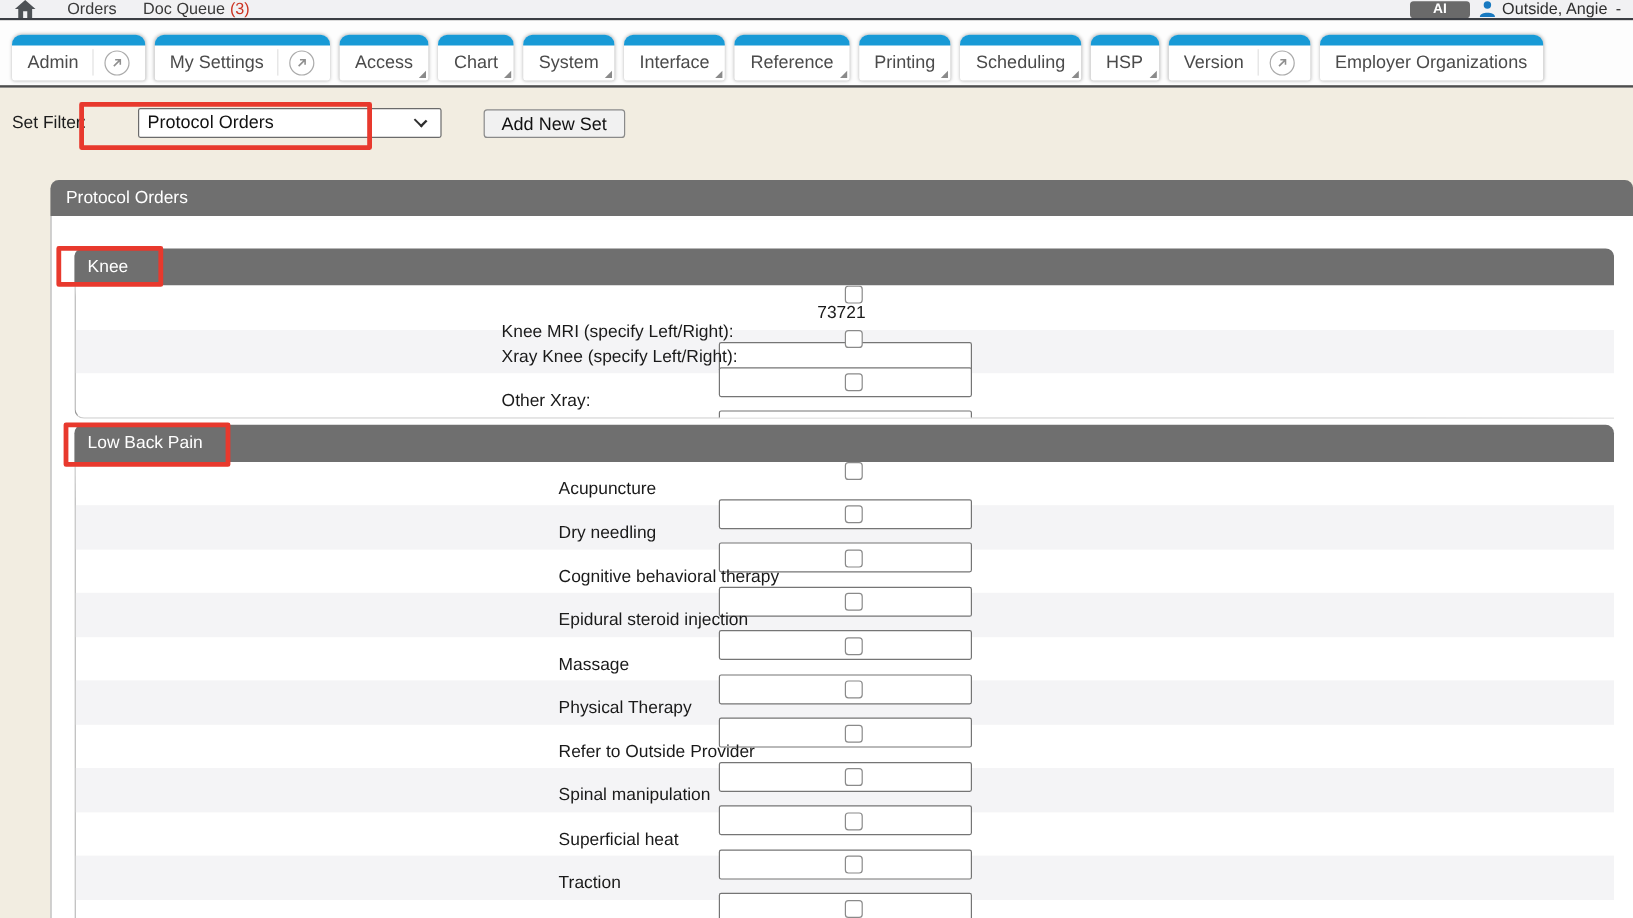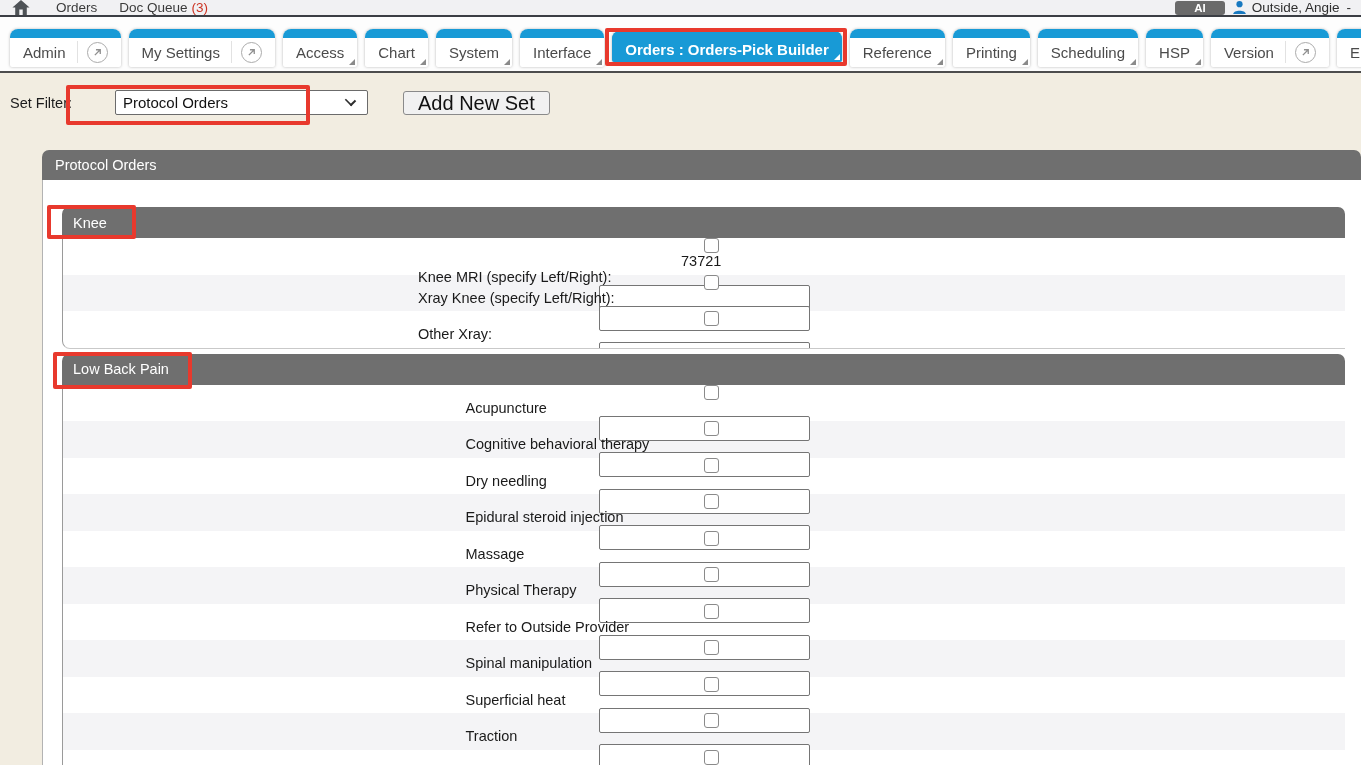--- a/index.html
+++ b/index.html
@@ -64,21 +64,21 @@
     border:1px solid #6b6b6b; border-radius:2px; background:#fff;
     font-family:"Liberation Sans", sans-serif; font-size:15px; padding:0 24px 0 7px; color:#111;
   }
   .chev {
     position:absolute; right:13px; top:6px; width:9px; height:9px; pointer-events:none;
     border-right:2.2px solid #2e2e2e; border-bottom:2.2px solid #2e2e2e; transform:rotate(45deg) scale(1,.8);
   }
   .add-btn {
     position:absolute; left:403px; top:90px; height:24px; padding:0 14px;
     background:#f1f1f1; border:1px solid #8a8a8a; border-radius:3px;
-    font-family:"Liberation Sans", sans-serif; font-size:20px; color:#111; cursor:pointer;
+    font-family:"Liberation Sans", sans-serif; font-size:15px; color:#111; cursor:pointer;
   }
 
   
   .panel { position:absolute; left:42px; top:150px; right:0; bottom:0; }
   .panel-header {
     height:30px; background:#6f6f6f; border-radius:7px 7px 0 0; color:#fff;
     font-size:14.5px; display:flex; align-items:center; padding-left:13px;
   }
   .panel-body {
     position:absolute; top:30px; left:0; right:0; bottom:0; background:#fff;
@@ -166,24 +166,20 @@
   </div>
   <div class="tab menu">
     <span class="tab-label">Chart</span>
   </div>
   <div class="tab menu">
     <span class="tab-label">System</span>
   </div>
   <div class="tab menu">
     <span class="tab-label">Interface</span>
   </div>
-  <div class="tab menu active">
-    <span class="tab-label">Orders : Orders-Pick Builder</span>
-    <span class="anno anno-tab"></span>
-  </div>
   <div class="tab menu">
     <span class="tab-label">Reference</span>
   </div>
   <div class="tab menu">
     <span class="tab-label">Printing</span>
   </div>
   <div class="tab menu">
     <span class="tab-label">Scheduling</span>
   </div>
   <div class="tab menu">
@@ -256,26 +252,26 @@
         <span class="anno anno-lbp"></span>
       </div>
       <div class="section-body">
         <div class="row">
           <input type="checkbox" class="cb" style="">
           <span class="cell-label">Acupuncture</span>
           <input type="text" class="detail-input" style="">
         </div>
         <div class="row">
           <input type="checkbox" class="cb" style="">
+          <span class="cell-label">Dry needling</span>
+          <input type="text" class="detail-input" style="">
+        </div>
+        <div class="row">
+          <input type="checkbox" class="cb" style="">
           <span class="cell-label">Cognitive behavioral therapy</span>
-          <input type="text" class="detail-input" style="">
-        </div>
-        <div class="row">
-          <input type="checkbox" class="cb" style="">
-          <span class="cell-label">Dry needling</span>
           <input type="text" class="detail-input" style="">
         </div>
         <div class="row">
           <input type="checkbox" class="cb" style="">
           <span class="cell-label">Epidural steroid injection</span>
           <input type="text" class="detail-input" style="">
         </div>
         <div class="row">
           <input type="checkbox" class="cb" style="">
           <span class="cell-label">Massage</span>

